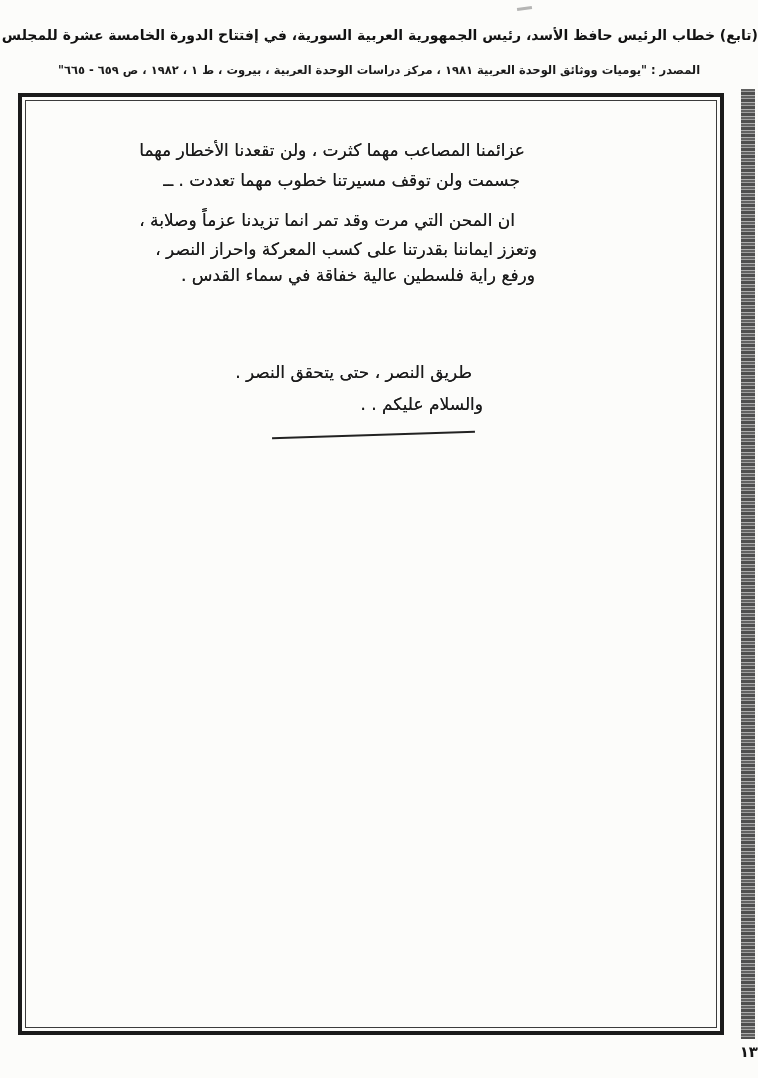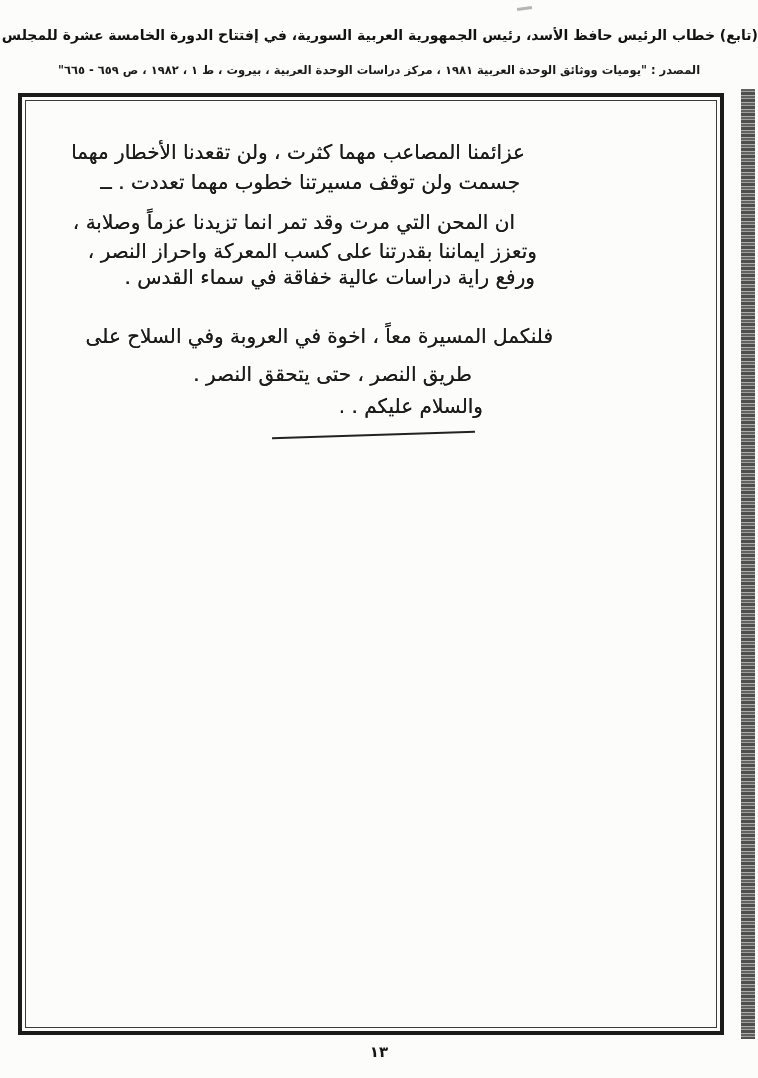--- a/index.html
+++ b/index.html
@@ -27,41 +27,41 @@
     position:absolute; left:18px; top:93px; width:698px; height:934px;
     border:4px solid #1b1b1b;
   }
   .frame-inner {
     position:absolute; inset:3px;
     border:1.5px solid #3c3c3c;
   }
   
   .line {
     position:absolute; direction:rtl; white-space:nowrap;
-    font-size:20px; color:#1b1b1b;
+    font-size:17px; color:#1b1b1b;
     text-shadow:0 0 .4px #333;
   }
   .l1 { top:140px; right:233px; }
   .l2 { top:170px; right:238px; }
   .l3 { top:210px; right:243px; }
   .l4 { top:239px; right:221px;margin-left:10px; }
   .l5 { top:265px; right:223px; }
   .l6 { top:290px; right:250px; }
   .l7 { top:324px; right:205px; }
   .l8 { top:362px; right:286px; }
   .l9 { top:371px; right:275px;margin-top:23px; }
   
   .divider {
     position:absolute; top:434px; left:272px; width:203px; height:2px;
     background:#222; transform:rotate(-1.9deg);
   }
   
   .page-num {
     position:absolute; top:1043px; left:0; width:758px;
-    text-align:center; font-size:15px; font-weight:bold; color:#161616;
+    text-align:right; font-size:15px; font-weight:bold; color:#161616;
   }
   
   .scan-band {
     position:absolute; left:741px; top:89px; width:14px; height:950px;
     background:repeating-linear-gradient(180deg,
       #3b3b3b 0px, #3b3b3b 2px,
       #8a8a8a 2px, #8a8a8a 3px,
       #242424 3px, #242424 6px,
       #9a9a9a 6px, #9a9a9a 7px);
     opacity:.8;
@@ -82,22 +82,21 @@
   <div class="smudge-top"></div>
 
   <div class="frame">
     <div class="frame-inner"></div>
   </div>
 
   <div class="line l1">عزائمنا المصاعب مهما كثرت ، ولن تقعدنا الأخطار مهما</div>
   <div class="line l2">جسمت ولن توقف مسيرتنا خطوب مهما تعددت .  ــ</div>
   <div class="line l3">ان المحن التي مرت وقد تمر انما تزيدنا عزماً وصلابة ،</div>
   <div class="line l4">وتعزز ايماننا بقدرتنا على كسب المعركة واحراز النصر ،</div>
-  <div class="line l5">ورفع راية دراسات عالية خفاقة في سماء القدس .</div>
-  <div class="line l7">فلنكمل المسيرة معاً ، اخوة في العروبة وفي السلاح على</div>
+  <div class="line l5">ورفع راية فلسطين عالية خفاقة في سماء القدس .</div>
   <div class="line l8">طريق النصر ، حتى يتحقق النصر .</div>
   <div class="line l9">والسلام عليكم . .</div>
 
   <div class="divider"></div>
 
   <div class="page-num">١٣</div>
 
   <div class="scan-band"></div>
 
 </div>

